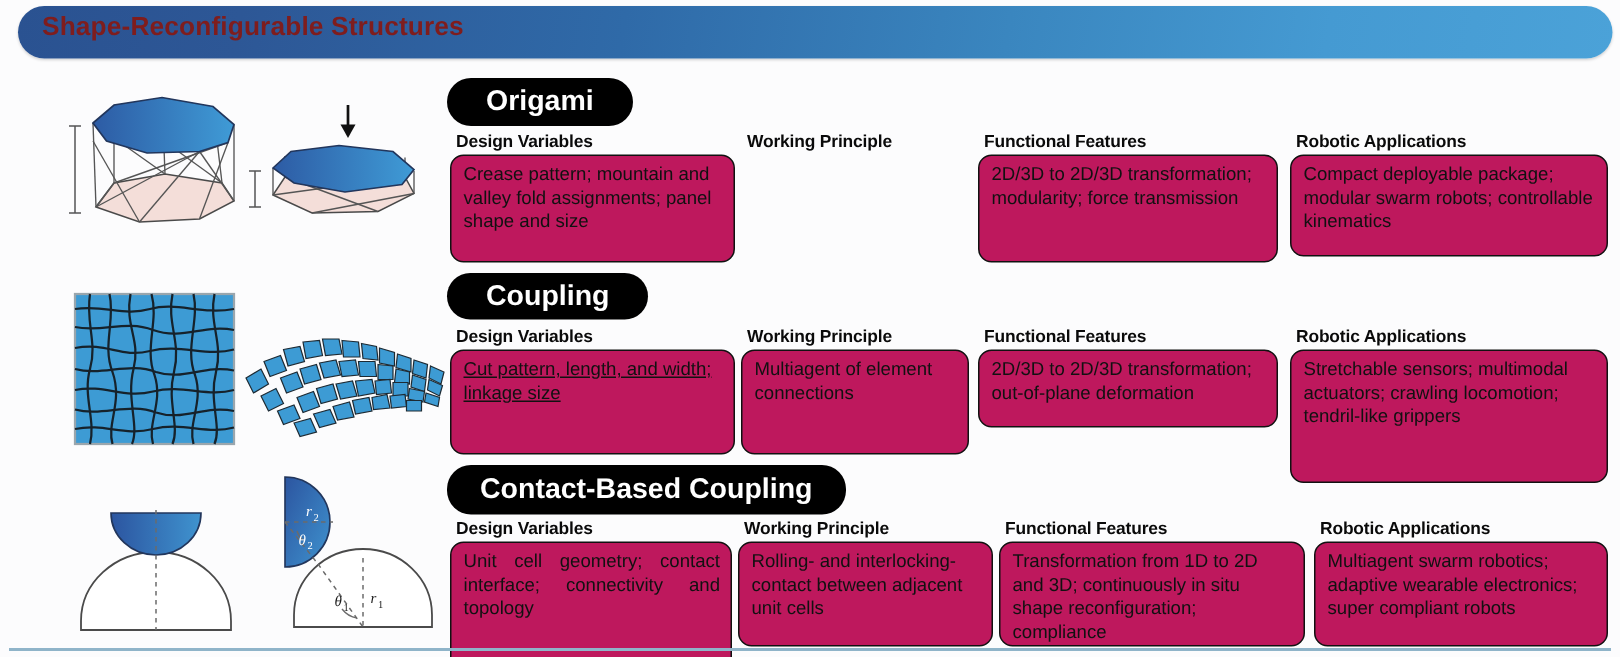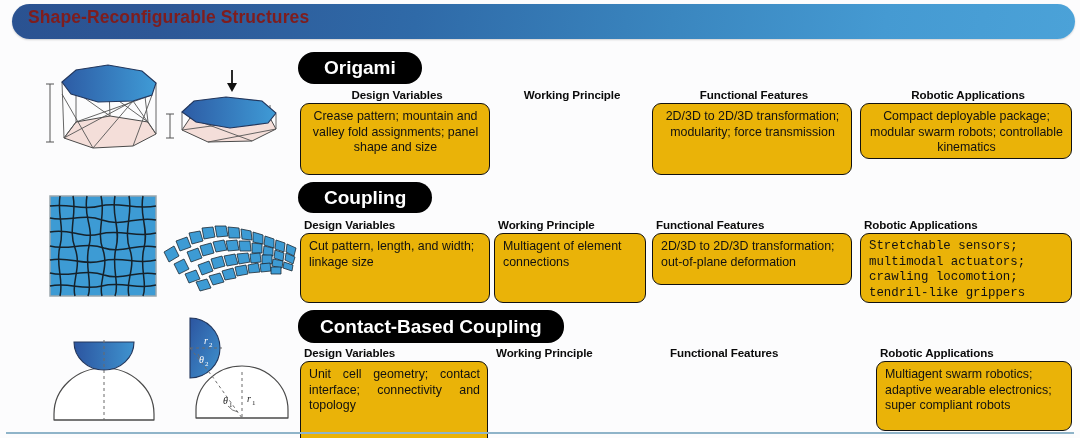--- a/index.html
+++ b/index.html
@@ -19,42 +19,42 @@
     background:linear-gradient(100deg,#2a5291 0%,#2d5796 14%,#2f6aa8 38%,#3a86bf 62%,#459ad2 82%,#4ba2d8 100%);
     box-shadow:0 1px 2px rgba(0,0,0,.18);
   }
   #header-title{
     position:absolute; left:28px; top:7px;
     color:#7f1d1d; font-size:17.5px; font-weight:bold;
     letter-spacing:.1px; white-space:nowrap;
   }
   
   .row{ position:absolute; left:0; width:1080px; }
-  #row-origami{ top:46px; height:132px;text-align:center; }
+  #row-origami{ top:46px; height:132px; }
   #row-kirigami{ top:178px; height:128px; }
   #row-contact{ top:306px; height:124px; }
 
   .fig-area{ position:absolute; left:10px; top:0; width:285px; height:100%; }
 
   .pill{
     position:absolute; background:#000; border-radius:16px;
     color:#fff; font-weight:bold; display:flex; align-items:center;
     justify-content:center; white-space:nowrap;
   }
   #pill-origami{ left:298px; top:6px; height:32px; padding:0 26px; font-size:19px; }
   #pill-kirigami{ left:298px; top:4px; height:31px; padding:0 26px; font-size:19px; }
   #pill-contact{ left:298px; top:4px; height:31px; padding:1px 22px; font-size:19px; }
 
   .col{ position:absolute; }
   .col-head{
     font-size:11.6px; font-weight:bold; color:#0a0a0a;
     margin:0 0 2px 4px; white-space:nowrap; letter-spacing:-.1px;
   }
   .col-box{
-    border:1.6px solid #111; border-radius:9px; background:#eab308;
+    border:1.6px solid #111; border-radius:9px; background:#be185d;
     padding:5px 7px 2px 8px; box-sizing:border-box;
     font-size:12.4px; line-height:15.6px; color:#111;
   }
   .col-box.justify{ text-align:justify; }
 
   
   #bottom-rule{
     position:absolute; left:6px; top:432px; width:1068px; height:1.6px;
     background:#8fb4c9;
   }
@@ -154,21 +154,21 @@
     <div class="col-head">Working Principle</div>
   </div>
 
   <div class="col" style="left:652px; top:42px; width:200px;">
     <div class="col-head">Functional Features</div>
     <div class="col-box" style="height:72px;">2D/3D to 2D/3D transformation; modularity; force transmission</div>
   </div>
 
   <div class="col" style="left:860px; top:42px; width:212px;">
     <div class="col-head">Robotic Applications</div>
-    <div class="col-box" style="height:56px;">Compact deployable package; modular swarm robots; controllable kinematics</div>
+    <div class="col-box" style="height:68px;">Compact deployable package; modular swarm robots; controllable kinematics</div>
   </div>
 </div>
 
 <div class="row" id="row-kirigami">
 
   <div class="fig-area">
 
     <svg class="fig" style="left:38px; top:16px;" width="110" height="104" viewBox="0 0 110 104">
       <rect x="2" y="2" width="106" height="100" fill="#3d9bd4" stroke="#9aa6ad" stroke-width="1.5"></rect>
       <g stroke="#16222b" stroke-width="1.5" fill="none">
@@ -229,36 +229,36 @@
         <polygon points="130,45 139,49 137,56 129,52"></polygon>
         <polygon points="128,54 137,57 136,63 127,60"></polygon>
       </g>
     </svg>
   </div>
 
   <div class="pill" id="pill-kirigami">Coupling</div>
 
   <div class="col" style="left:300px; top:40px; width:190px;">
     <div class="col-head">Design Variables</div>
-    <div class="col-box" style="height:70px;">Cut pattern, length, and width; linkage size</div>
+    <div class="col-box" style="height:70px;text-decoration:underline;">Cut pattern, length, and width; linkage size</div>
   </div>
 
   <div class="col" style="left:494px; top:40px; width:152px;">
     <div class="col-head">Working Principle</div>
     <div class="col-box" style="height:70px;">Multiagent of element connections</div>
   </div>
 
   <div class="col" style="left:652px; top:40px; width:200px;">
     <div class="col-head">Functional Features</div>
     <div class="col-box" style="height:52px;">2D/3D to 2D/3D transformation; out-of-plane deformation</div>
   </div>
 
   <div class="col" style="left:860px; top:40px; width:212px;">
     <div class="col-head">Robotic Applications</div>
-    <div class="col-box" style="height:70px;font-family:Liberation Mono, monospace;">Stretchable sensors; multimodal actuators; crawling locomotion; tendril-like grippers</div>
+    <div class="col-box" style="height:89px;">Stretchable sensors; multimodal actuators; crawling locomotion; tendril-like grippers</div>
   </div>
 </div>
 
 <div class="row" id="row-contact">
 
   <div class="fig-area">
 
     <svg class="fig" style="left:30px; top:24px;" width="128" height="96" viewBox="0 0 128 96">
       <defs>
         <linearGradient id="domeA" x1="0" y1="0" x2="1" y2="0">
@@ -313,24 +313,26 @@
 
   <div class="pill" id="pill-contact">Contact-Based Coupling</div>
 
   <div class="col" style="left:300px; top:40px; width:188px;">
     <div class="col-head">Design Variables</div>
     <div class="col-box justify" style="height:88px;">Unit cell geometry; contact interface; connectivity and topology</div>
   </div>
 
   <div class="col" style="left:492px; top:40px; width:170px;">
     <div class="col-head">Working Principle</div>
+    <div class="col-box" style="height:70px;">Rolling- and interlocking-contact between adjacent unit cells</div>
   </div>
 
   <div class="col" style="left:666px; top:40px; width:204px;">
     <div class="col-head">Functional Features</div>
+    <div class="col-box" style="height:70px;">Transformation from 1D to 2D and 3D; continuously in situ shape reconfiguration; compliance</div>
   </div>
 
   <div class="col" style="left:876px; top:40px; width:196px;">
     <div class="col-head">Robotic Applications</div>
     <div class="col-box" style="height:70px;">Multiagent swarm robotics; adaptive wearable electronics; super compliant robots</div>
   </div>
 </div>
 
 <div id="bottom-rule"></div>
 

